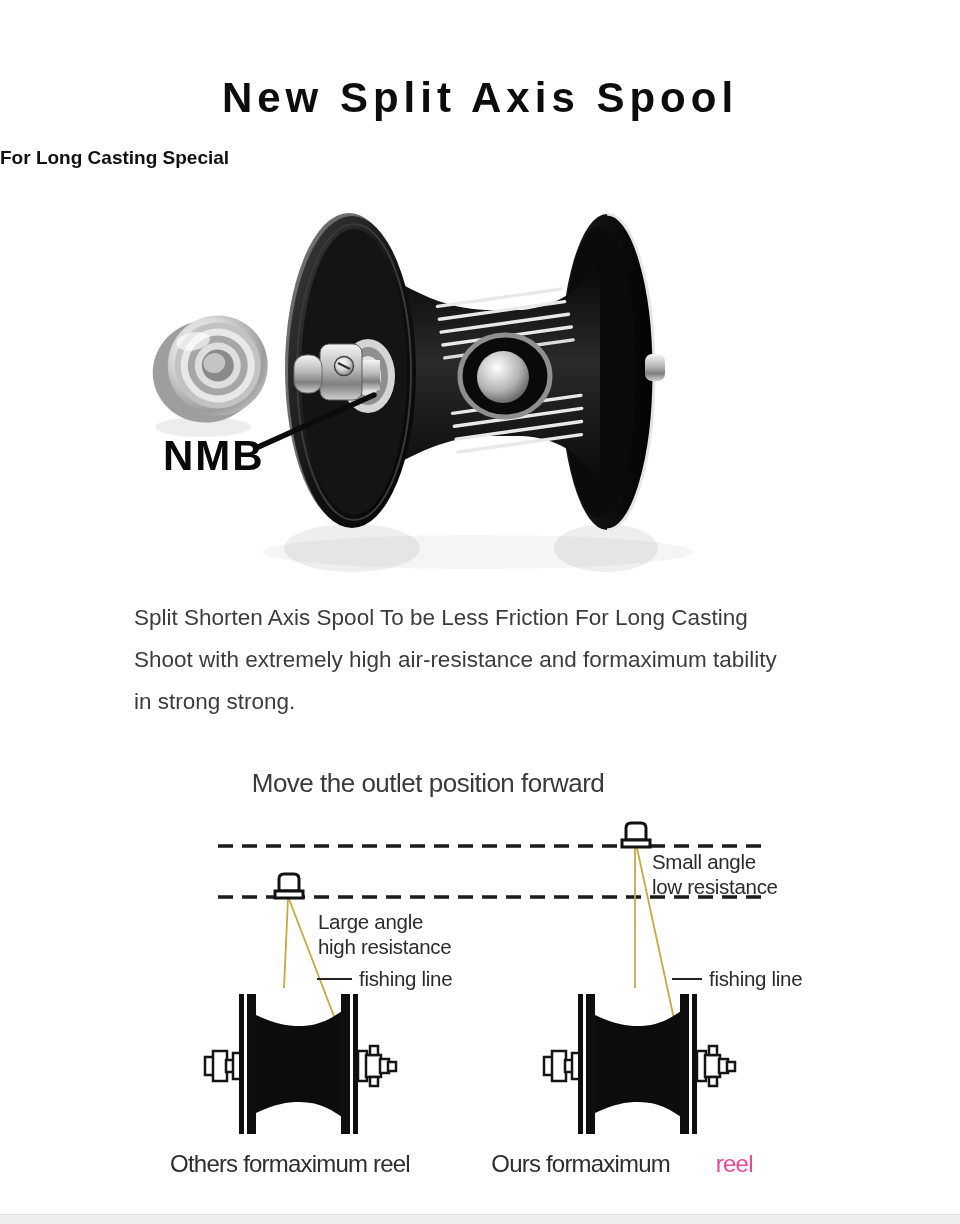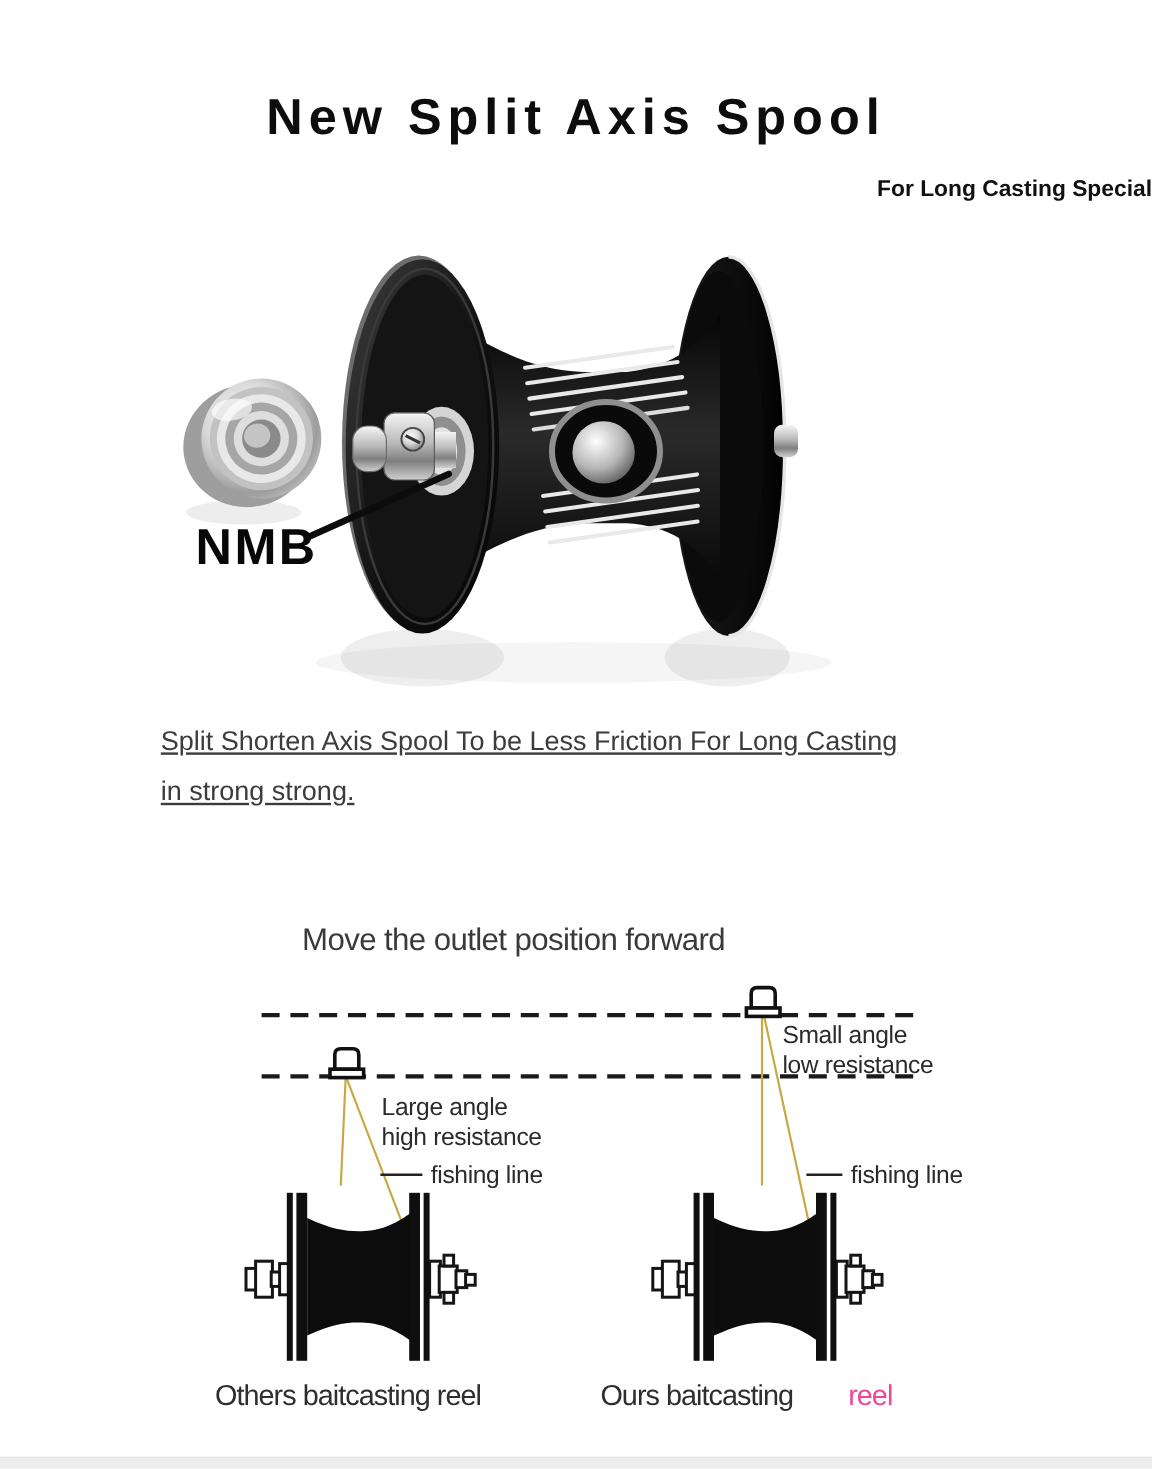--- a/index.html
+++ b/index.html
@@ -14,27 +14,27 @@
   .abs{position:absolute;}
   .page-title{
     top:74px;left:0;width:960px;
     text-align:center;
     font-size:42px;font-weight:bold;
     letter-spacing:5px;
     color:#0d0d0d;
   }
   .page-subtitle{
     top:147px;left:0;width:960px;
-    text-align:right;
+    text-align:left;
     font-size:19px;font-weight:bold;
     color:#111111;
   }
   .description{
     top:597px;left:134px;width:740px;
-    font-size:22.5px;color:#3c3c3c;text-decoration:underline;
+    font-size:22.5px;color:#3c3c3c;
   }
   .description .desc-line{
     height:42px;line-height:42px;
     white-space:nowrap;
   }
   .diagram-heading{
     top:768px;left:0;width:856px;
     text-align:center;
     font-size:26px;color:#3a3a3a;
     letter-spacing:-0.5px;
@@ -166,20 +166,21 @@
     <circle cx="344" cy="186" r="9.5" fill="url(#silverGrad)" stroke="#444444" stroke-width="1.5"></circle>
     <line x1="338" y1="183" x2="350" y2="189" stroke="#333333" stroke-width="2.5"></line>
   </g>
 
   <line x1="256" y1="268" x2="374" y2="215" stroke="#0c0c0c" stroke-width="5.5" stroke-linecap="round"></line>
   <text x="163" y="290" font-size="42" font-weight="bold" letter-spacing="2" fill="#080808">NMB</text>
 </svg>
 
 <div class="abs description">
   <div class="desc-line">Split Shorten Axis Spool To be Less Friction For Long Casting</div>
+  <div class="desc-line">Shoot with extremely high air-resistance and formaximum tability</div>
   <div class="desc-line">in strong strong.</div>
 </div>
 
 <div class="abs diagram-heading">Move the outlet position forward</div>
 
 <svg class="abs" style="top:818px;left:0;" width="960" height="330" viewBox="0 0 960 330">
   <defs>
     <g id="mini-spool">
 
       <g fill="#ffffff" stroke="#151515" stroke-width="2.5">
@@ -235,16 +236,16 @@
 
   <line x1="317" y1="161" x2="352" y2="161" stroke="#222222" stroke-width="2"></line>
   <text class="dg-label" x="359" y="168">fishing line</text>
   <line x1="672" y1="161" x2="702" y2="161" stroke="#222222" stroke-width="2"></line>
   <text class="dg-label" x="709" y="168">fishing line</text>
 
   <use href="#mini-spool" transform="translate(203,176)"></use>
   <use href="#mini-spool" transform="translate(542,176)"></use>
 </svg>
 
-<div class="abs caption caption-others">Others baitcasting reel</div>
-<div class="abs caption caption-ours"><span>Ours baitcasting</span><span class="caption-light"> reel</span></div>
+<div class="abs caption caption-others">Others formaximum reel</div>
+<div class="abs caption caption-ours"><span>Ours formaximum</span><span class="caption-light"> reel</span></div>
 
 <div class="abs footer-strip"></div>
 
 </body></html>

